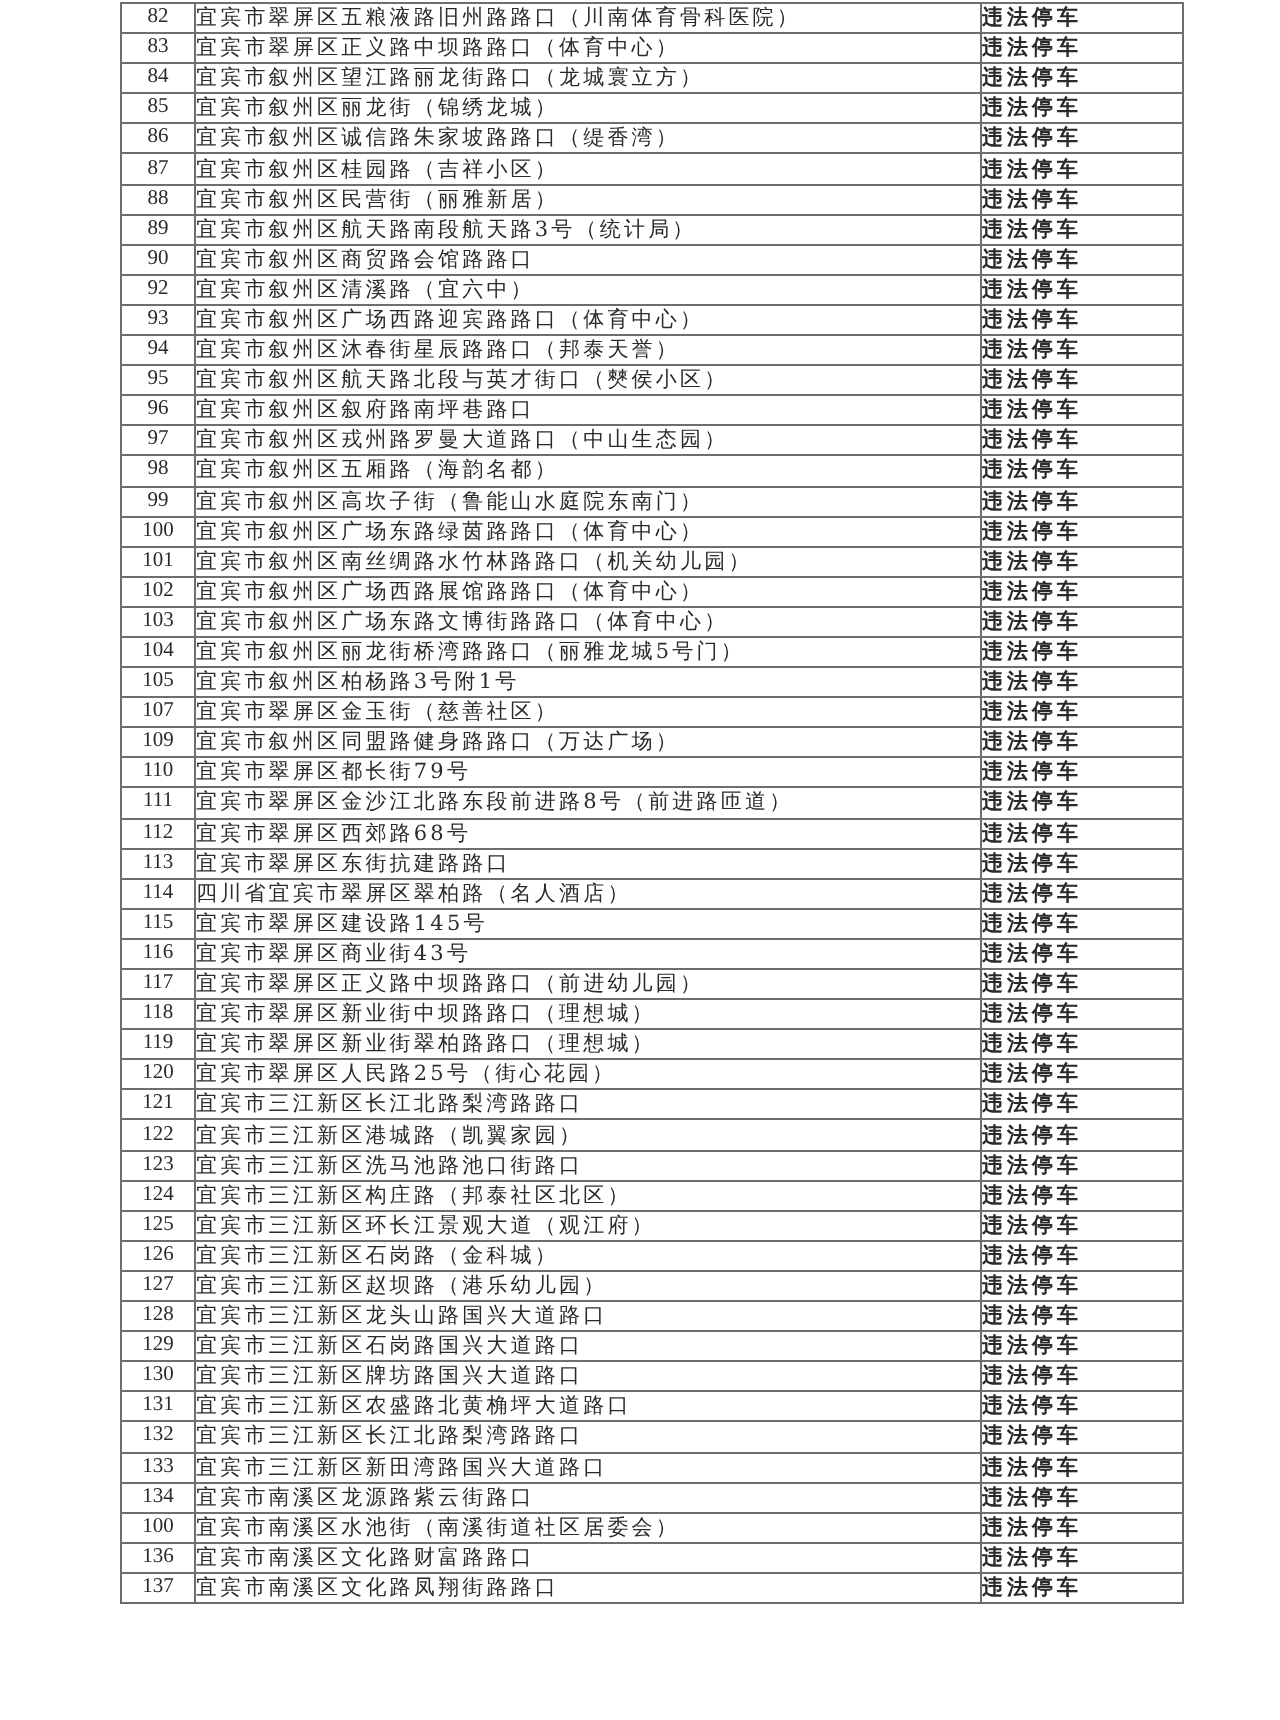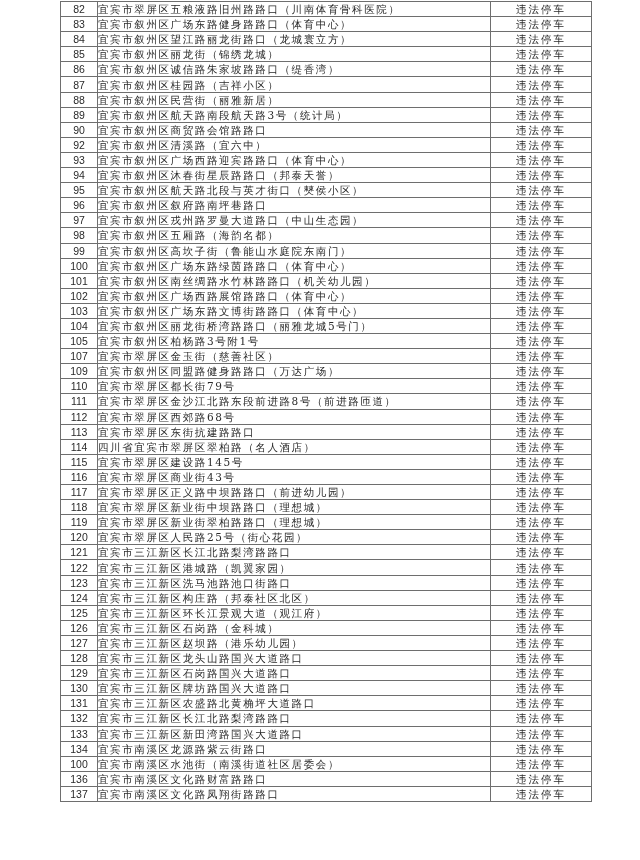--- a/index.html
+++ b/index.html
@@ -15,38 +15,38 @@
     }
     table.grid td {
       border: 1px solid #6e6e6e;
       height: 14.1px;
       padding: 0;
       font-size: 10.5px;
       line-height: 14px;
       white-space: nowrap;
       overflow: hidden;
     }
-    td.num { width: 36px; text-align: center; font-family: Liberation Sans, sans-serif; font-size: 11px; }
+    td.num { width: 36px; text-align: center; font-family: Liberation Serif, serif; font-size: 11px; }
     td.loc { width: 392px; padding-left: 6px; letter-spacing: 1.6px; }
-    td.type { width: 100px; text-align: center; letter-spacing: 2px; }
+    td.type { width: 100px; text-align: left; letter-spacing: 2px; font-weight: bold; }
   </style>
 </head>
 <body>
 
 <div class="page">
   <table class="grid">
     <tbody id="table-body">
         <tr>
           <td class="num">82</td>
           <td class="loc">宜宾市翠屏区五粮液路旧州路路口（川南体育骨科医院）</td>
           <td class="type">违法停车</td>
         </tr>
         <tr>
           <td class="num">83</td>
-          <td class="loc">宜宾市叙州区广场东路健身路路口（体育中心）</td>
+          <td class="loc">宜宾市翠屏区正义路中坝路路口（体育中心）</td>
           <td class="type">违法停车</td>
         </tr>
         <tr>
           <td class="num">84</td>
           <td class="loc">宜宾市叙州区望江路丽龙街路口（龙城寰立方）</td>
           <td class="type">违法停车</td>
         </tr>
         <tr>
           <td class="num">85</td>
           <td class="loc">宜宾市叙州区丽龙街（锦绣龙城）</td>

